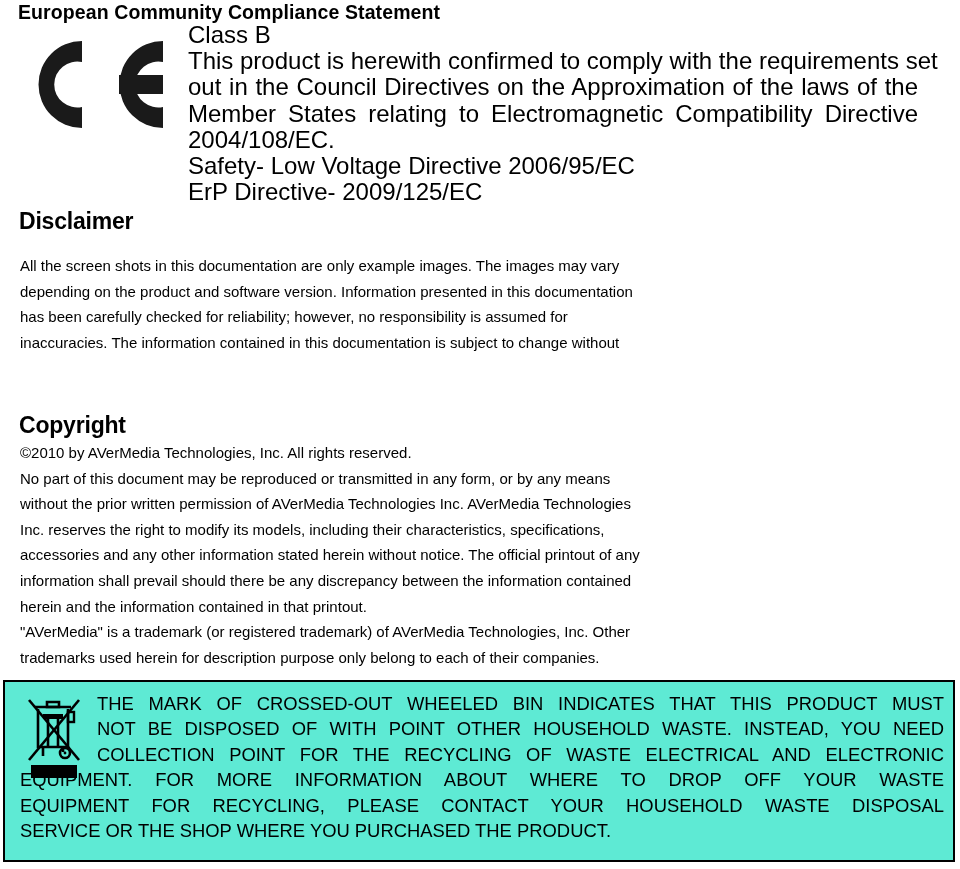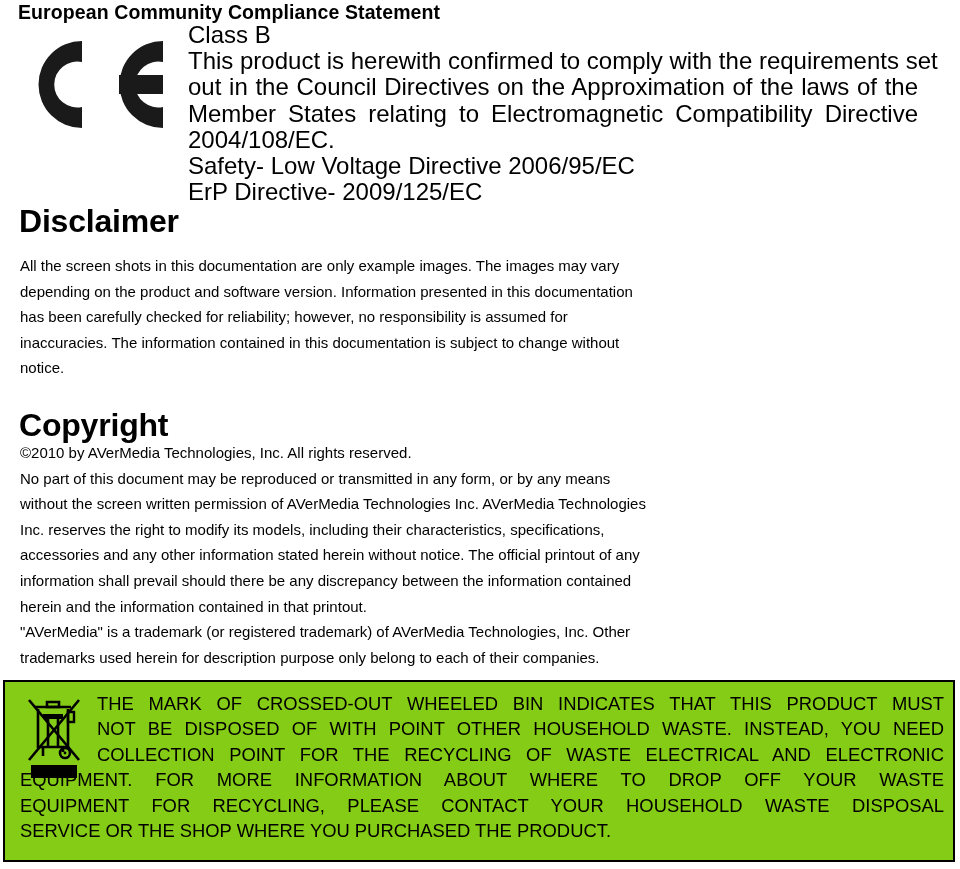--- a/index.html
+++ b/index.html
@@ -67,21 +67,21 @@
   }
   .plain-line {
     display: block;
     white-space: nowrap;
   }
 
   
   .sec-heading {
     position: absolute;
     left: 19px;
-    font-size: 32px;
+    font-size: 23px;
     font-weight: bold;
     line-height: 30px;
     letter-spacing: -0.2px;
   }
   #disclaimer-heading { top: 206px; }
   #copyright-heading  { top: 410px; }
 
   
   .body-para {
     position: absolute;
@@ -101,21 +101,21 @@
 
   
   .weee-box {
     position: absolute;
     left: 3px;
     top: 680px;
     width: 952px;
     height: 182px;
     border: 2px solid #000000;
     box-sizing: border-box;
-    background: #84cc16;
+    background: #5eead4;
   }
   .weee-inner {
     position: relative;
     width: 100%;
     height: 100%;
   }
   .weee-icon {
     position: absolute;
     left: 20px;
     top: 8px;
@@ -175,29 +175,28 @@
     <span class="plain-line">ErP Directive- 2009/125/EC</span>
   </div>
 
   <div class="sec-heading" id="disclaimer-heading">Disclaimer</div>
 
   <div class="body-para" id="disclaimer-body">
     <span class="ln">All the screen shots in this documentation are only example images. The images may vary</span>
     <span class="ln">depending on the product and software version. Information presented in this documentation</span>
     <span class="ln">has been carefully checked for reliability; however, no responsibility is assumed for</span>
     <span class="ln">inaccuracies. The information contained in this documentation is subject to change without</span>
-    <span class="ln">notice.</span>
   </div>
 
   <div class="sec-heading" id="copyright-heading">Copyright</div>
 
   <div class="body-para" id="copyright-body">
     <span class="ln">©2010 by AVerMedia Technologies, Inc. All rights reserved.</span>
     <span class="ln">No part of this document may be reproduced or transmitted in any form, or by any means</span>
-    <span class="ln">without the screen written permission of AVerMedia Technologies Inc. AVerMedia Technologies</span>
+    <span class="ln">without the prior written permission of AVerMedia Technologies Inc. AVerMedia Technologies</span>
     <span class="ln">Inc. reserves the right to modify its models, including their characteristics, specifications,</span>
     <span class="ln">accessories and any other information stated herein without notice. The official printout of any</span>
     <span class="ln">information shall prevail should there be any discrepancy between the information contained</span>
     <span class="ln">herein and the information contained in that printout.</span>
     <span class="ln">"AVerMedia" is a trademark (or registered trademark) of AVerMedia Technologies, Inc. Other</span>
     <span class="ln">trademarks used herein for description purpose only belong to each of their companies.</span>
   </div>
 
   <div class="weee-box">
     <div class="weee-inner">

